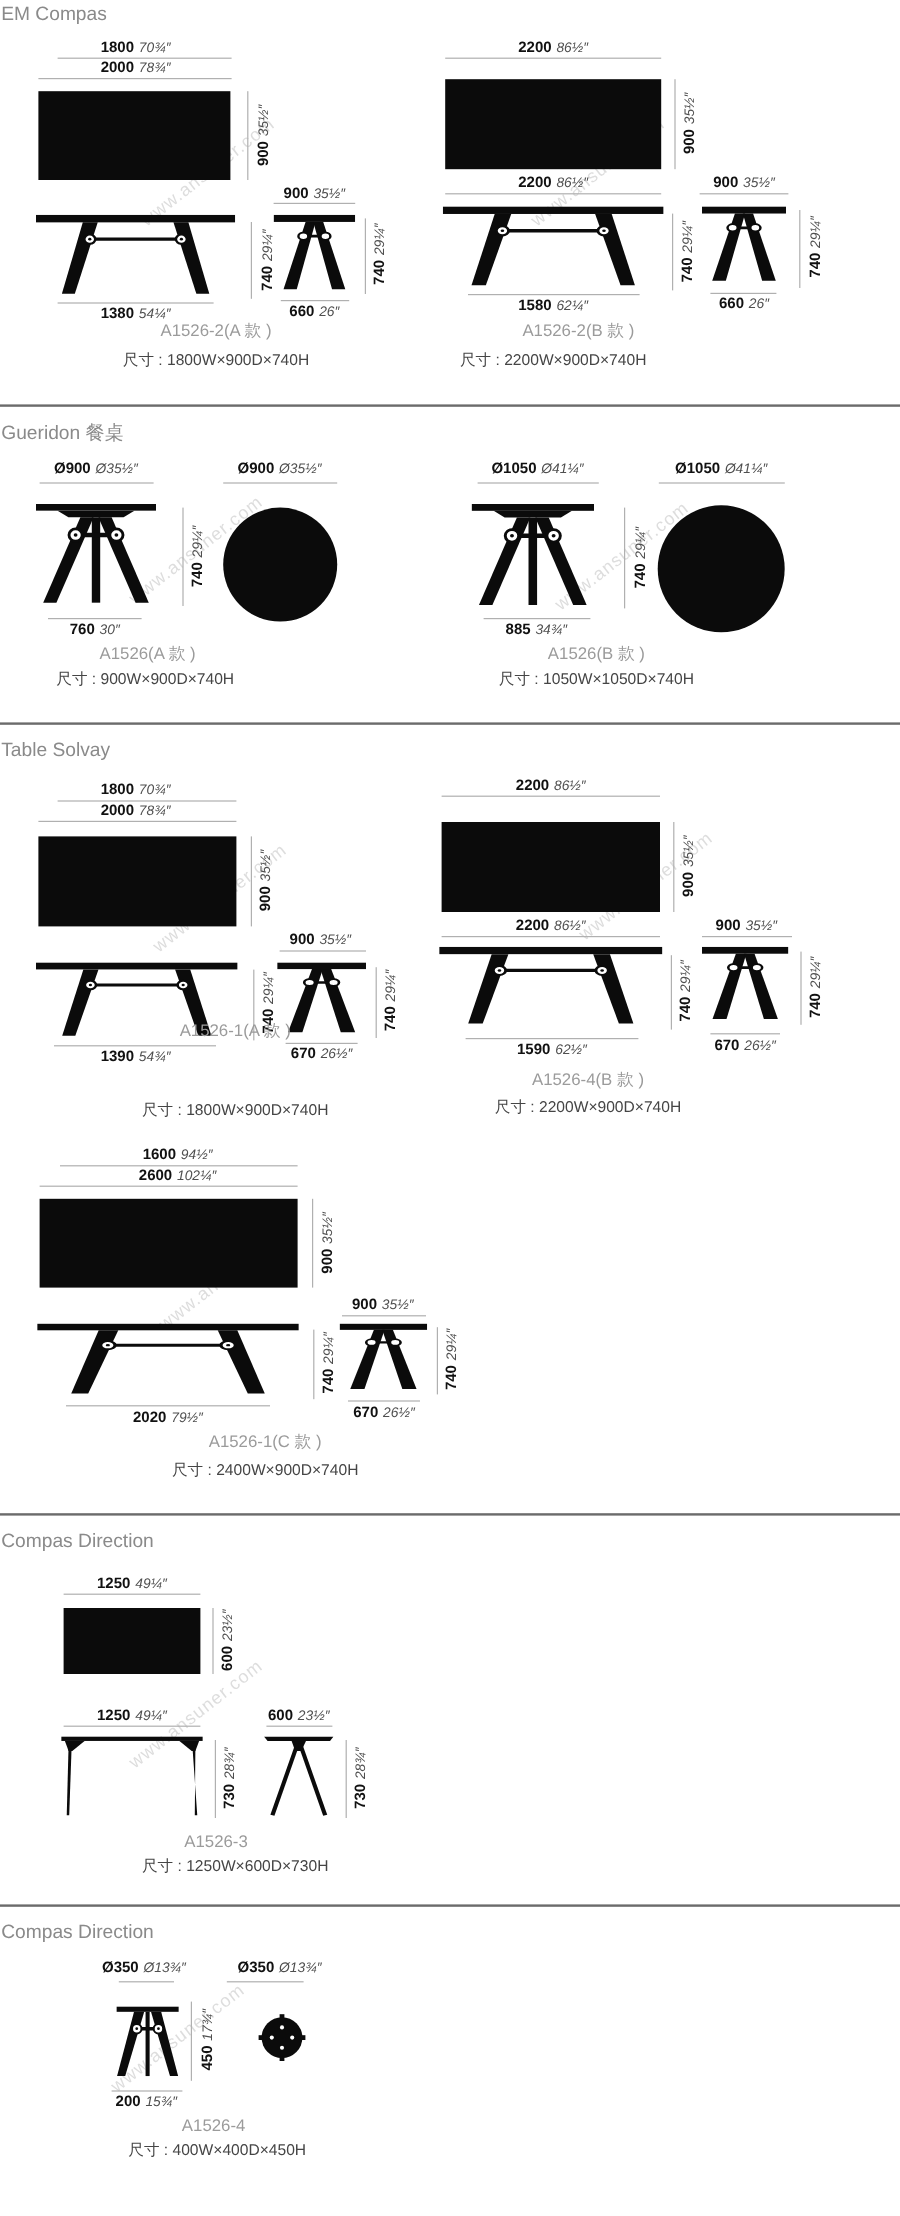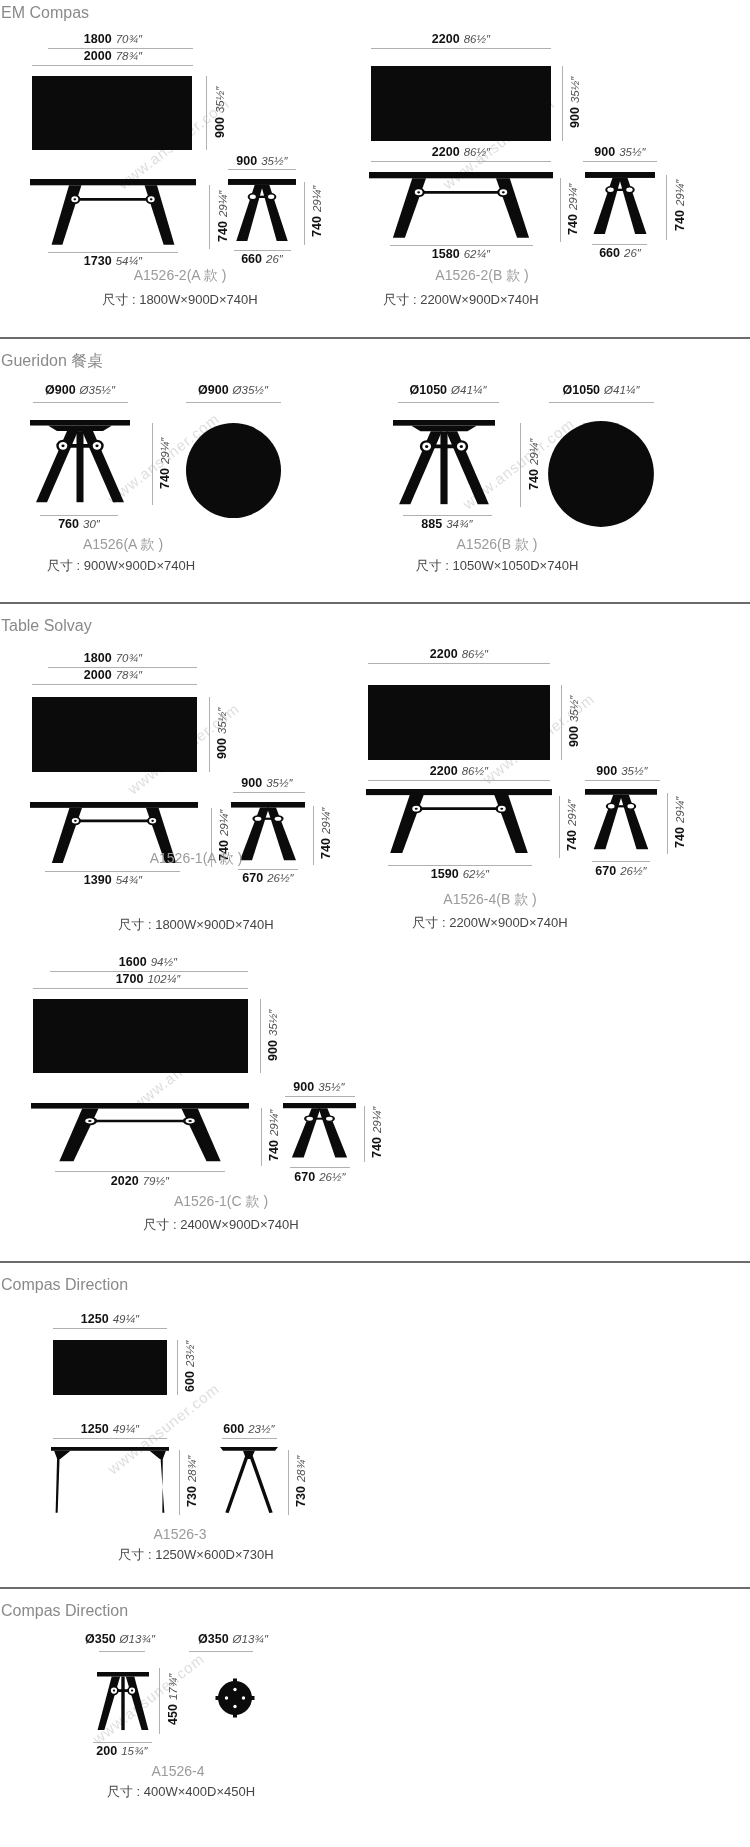--- a/index.html
+++ b/index.html
@@ -126,21 +126,21 @@
   <svg class="diagram" style="left:30px;top:179px" width="166" height="70" viewBox="0 0 200 100" preserveAspectRatio="none">
       <use href="#sym-side"></use>
     </svg>
   <div class="vline" style="left:209px;top:185px;height:64px"></div>
   <div class="vdim" style="left:181px;top:210px">
     <span class="mm">740</span>
       <span class="in">29¼″</span>
   </div>
   <div class="hline" style="left:48px;top:252px;width:130px"></div>
   <div class="hdim" style="left:113px;top:255px">
-    <span class="mm">1730</span>
+    <span class="mm">1380</span>
       <span class="in">54¼″</span>
   </div>
   <div class="hdim" style="left:262px;top:155px">
     <span class="mm">900</span>
       <span class="in">35½″</span>
   </div>
   <div class="hline" style="left:228px;top:169px;width:68px"></div>
   <svg class="diagram" style="left:228px;top:179px" width="68" height="66" viewBox="0 0 74 100" preserveAspectRatio="none">
       <use href="#sym-end"></use>
     </svg>
@@ -372,21 +372,21 @@
   </div>
   <div class="code" style="left:490px;top:891px">A1526-4(B 款 )</div>
   <div class="sizetext" style="left:490px;top:914px">尺寸 : 2200W×900D×740H</div>
 
   <div class="hdim" style="left:148px;top:956px">
     <span class="mm">1600</span>
       <span class="in">94½″</span>
   </div>
   <div class="hline" style="left:50px;top:971px;width:198px"></div>
   <div class="hdim" style="left:148px;top:973px">
-    <span class="mm">1700</span>
+    <span class="mm">2600</span>
       <span class="in">102¼″</span>
   </div>
   <div class="hline" style="left:33px;top:988px;width:215px"></div>
   <div class="topview" style="left:33px;top:999px;width:215px;height:74px"></div>
   <div class="vline" style="left:260px;top:999px;height:74px"></div>
   <div class="vdim" style="left:231px;top:1029px">
     <span class="mm">900</span>
       <span class="in">35½″</span>
   </div>
   <div class="hdim" style="left:319px;top:1081px">

